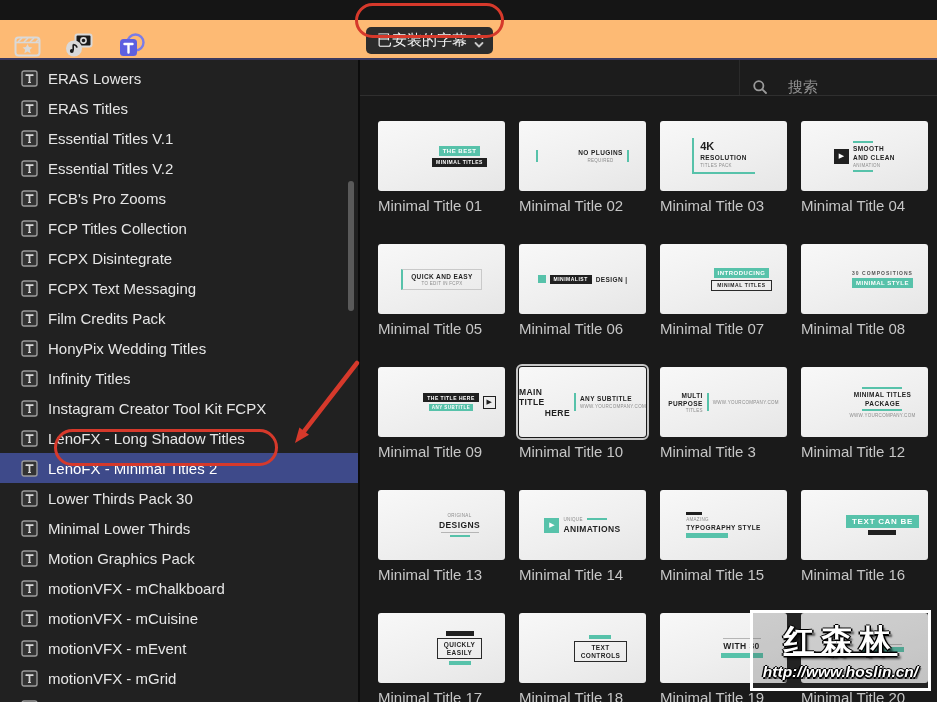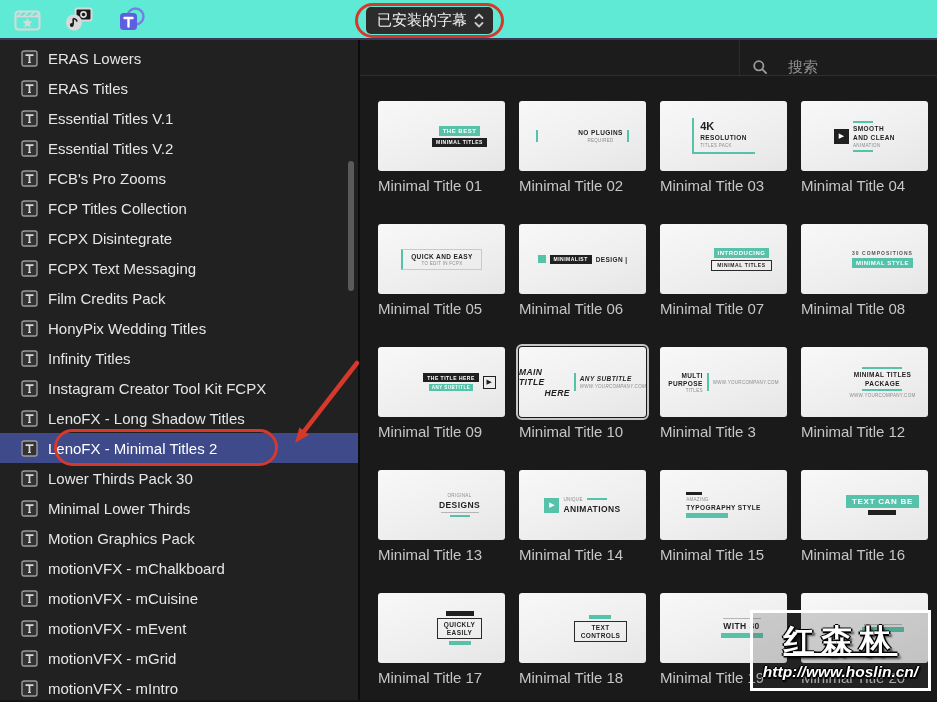--- a/index.html
+++ b/index.html
@@ -3,22 +3,22 @@
 <meta charset="utf-8">
 <style>
   * { margin:0; padding:0; box-sizing:border-box; }
   html,body { width:937px; height:702px; }
   body {
     font-family:"Liberation Sans", sans-serif;
     background:#151515; position:relative; overflow:hidden;
     -webkit-font-smoothing:antialiased;
   }
   
-  .topbar { height:40px; background:#5eead4; border-bottom:2px solid #39395e;
-    display:flex; align-items:center; position:relative; }
+  .topbar { height:40px; background:#fdba74; border-bottom:2px solid #39395e;
+    display:flex; align-items:flex-end; position:relative;margin-top:20px; }
   .tb-icons { display:flex; align-items:center; gap:24px; padding-left:13px; }
   .tb-icon { width:28px; height:26px; display:flex; align-items:center; justify-content:center; cursor:pointer; }
   .dropdown { position:absolute; left:366px; top:7px; height:27px;
     background:#2c2c2c; border-radius:5px; display:flex; align-items:center;
     gap:7px; padding:0 9px 0 11px; color:#f2f2f2; font-size:15px; cursor:pointer; }
   
   .main { display:flex; height:660px; }
   .sidebar { width:358px; background:#212121; position:relative; flex:none; }
   .side-list { padding-top:3px; }
   .side-item { height:30px; display:flex; align-items:center; gap:10px;
@@ -36,21 +36,21 @@
   .searchfield input { background:transparent; border:none; outline:none;
     color:#ddd; font-size:15px; width:135px; font-family:inherit; }
   .searchfield input::placeholder { color:#8f8f8f; }
   
   .grid { padding:25px 0 0 18px; display:grid; grid-template-columns:repeat(4,127px);
     column-gap:14px; row-gap:30px; }
   .card { width:127px; cursor:pointer; }
   .thumb { width:127px; height:70px; border-radius:3px;
     background:linear-gradient(160deg,#f8f8f8 0%,#efefef 55%,#e6e6e6 100%);
     display:flex; align-items:center; justify-content:center; position:relative; overflow:hidden; }
-  .card.selected .thumb { outline:2px solid #c7c7c7; outline-offset:1px;font-style:italic; }
+  .card.selected .thumb { outline:2px solid #c7c7c7; outline-offset:1px; }
   .card-label { margin-top:6px; font-size:15px; color:#c6c6c6; }
   
   .tz-col  { display:flex; flex-direction:column; align-items:center; gap:2px;margin-left:36px; }
   .tz-colL { display:flex; flex-direction:column; align-items:flex-start; gap:2px; }
   .tz-colR { display:flex; flex-direction:column; align-items:flex-end; gap:1px; }
   .tz-row  { display:flex; align-items:center; gap:4px; }
   .tz-tbox { background:#57c2aa; color:#fff; font-weight:bold; font-size:6px;
     letter-spacing:.5px; padding:2px 4px; }
   .tz-tbox-s { font-size:4.5px; padding:1px 3px; }
   .tz-tbox-b { font-size:8px; padding:2px 6px; letter-spacing:.7px; }

